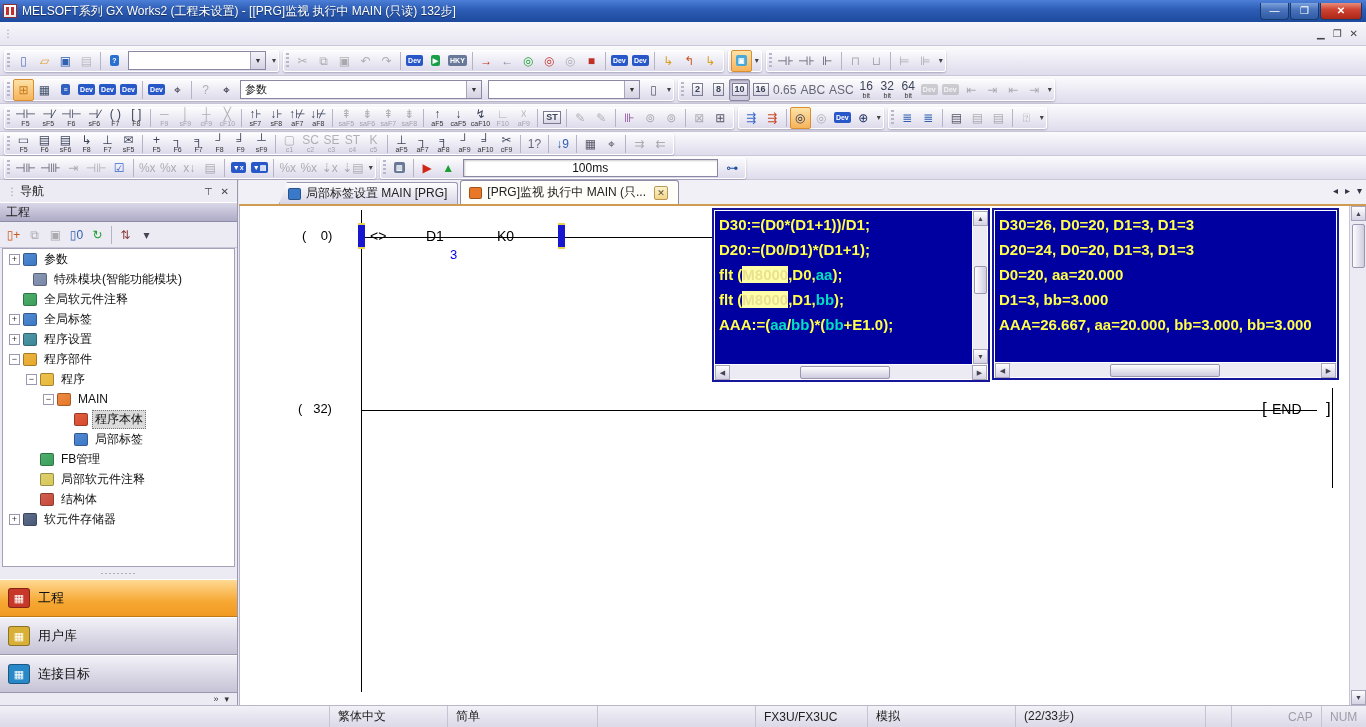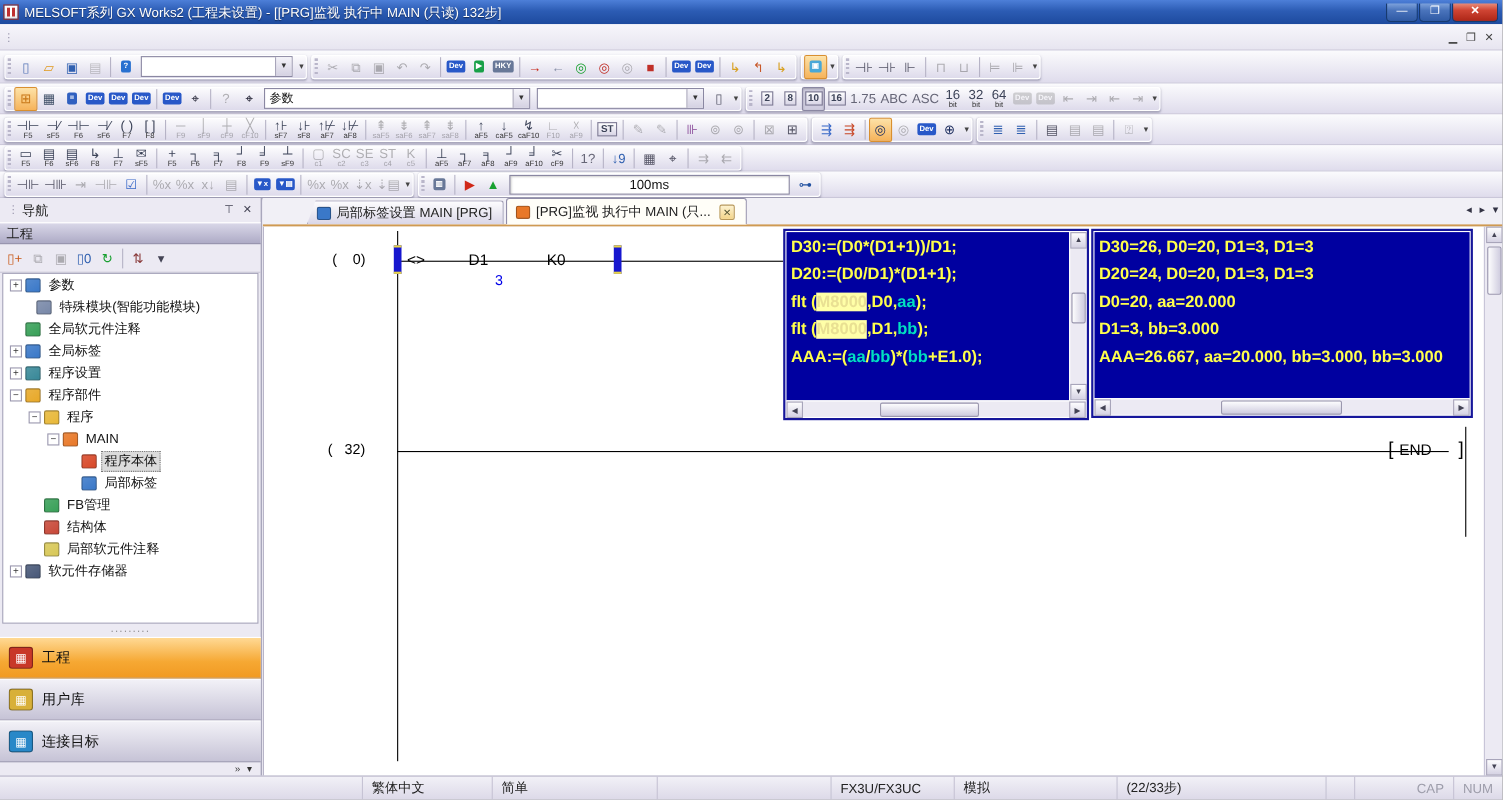--- a/index.html
+++ b/index.html
@@ -356,21 +356,21 @@
           <span class="tbtn box">
             <span class="g">8</span>
           </span>
           <span class="tbtn pg box">
             <span class="g">10</span>
           </span>
           <span class="tbtn box">
             <span class="g">16</span>
           </span>
           <span class="tbtn">
-            <span class="g" style="color: rgb(102, 102, 119);">1.75</span>
+            <span class="g" style="color: rgb(102, 102, 119);">0.65</span>
           </span>
           <span class="tbtn">
             <span class="g" style="color: rgb(102, 102, 119);">ABC</span>
           </span>
           <span class="tbtn">
             <span class="g" style="color: rgb(102, 102, 119); text-align: center;">ASC</span>
           </span>
           <span class="tbtn">
             <span class="g">16</span>
             <span class="k">bit</span>
@@ -879,27 +879,27 @@
             <span class="ticon" style="background: linear-gradient(145deg, rgba(255, 255, 255, 0.133), rgb(58, 120, 200)) rgb(58, 120, 200);"></span>
             <span class="tlabel">局部标签</span>
           </div>
           <div class="trow" style="padding-left: 23px;">
             <span class="texp none"></span>
             <span class="ticon" style="background: linear-gradient(145deg, rgba(255, 255, 255, 0.133), rgb(56, 160, 88)) rgb(56, 160, 88);"></span>
             <span class="tlabel">FB管理</span>
           </div>
           <div class="trow" style="padding-left: 23px;">
             <span class="texp none"></span>
+            <span class="ticon" style="background: linear-gradient(145deg, rgba(255, 255, 255, 0.133), rgb(216, 200, 88)) rgb(216, 200, 88);"></span>
+            <span class="tlabel">局部软元件注释</span>
+          </div>
+          <div class="trow" style="padding-left: 23px;">
+            <span class="texp none"></span>
             <span class="ticon" style="background: linear-gradient(145deg, rgba(255, 255, 255, 0.133), rgb(200, 72, 56)) rgb(200, 72, 56);"></span>
             <span class="tlabel">结构体</span>
-          </div>
-          <div class="trow" style="padding-left: 23px;">
-            <span class="texp none"></span>
-            <span class="ticon" style="background: linear-gradient(145deg, rgba(255, 255, 255, 0.133), rgb(216, 200, 88)) rgb(216, 200, 88);"></span>
-            <span class="tlabel">局部软元件注释</span>
           </div>
           <div class="trow" style="padding-left: 6px;">
             <span class="texp">+</span>
             <span class="ticon" style="background: linear-gradient(145deg, rgba(255, 255, 255, 0.133), rgb(72, 88, 120)) rgb(72, 88, 120);"></span>
             <span class="tlabel">软元件存储器</span>
           </div>
         </div>
       <div class="splitter">·········</div>
       <div id="navviews">
           <div class="viewbtn active">

